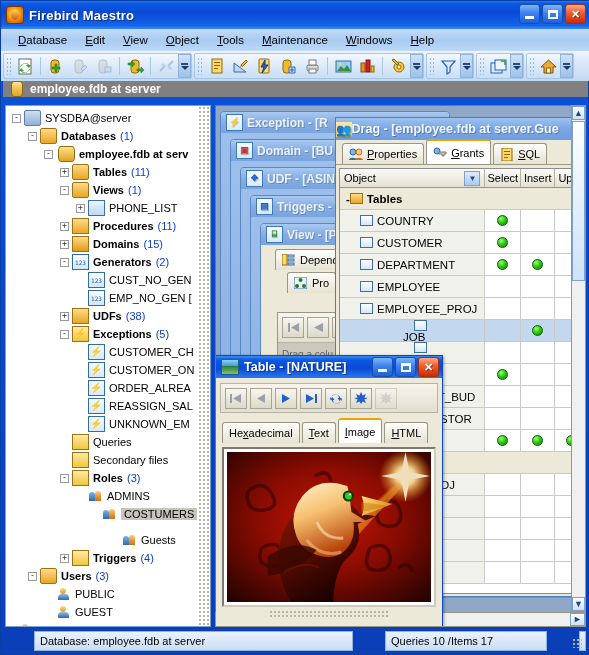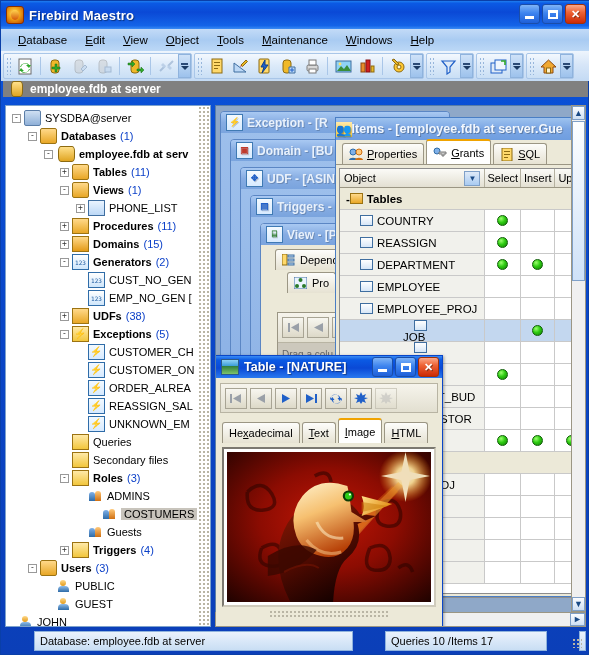--- a/index.html
+++ b/index.html
@@ -527,21 +527,21 @@
         <div class="tnode" style="padding-left: 70px;">
           <span class="nospc"></span>
           <span class="ti i-role2"></span>
           <span class="lbl">ADMINS</span>
         </div>
         <div class="tnode sel" style="padding-left: 70px; margin-left: 14px;">
           <span class="nospc"></span>
           <span class="ti i-role2"></span>
           <span class="lbl">COSTUMERS</span>
         </div>
-        <div class="tnode" style="padding-left: 70px;">
+        <div class="tnode" style="padding-left: 104px; margin-top: 8px;">
           <span class="nospc"></span>
           <span class="ti i-role2"></span>
           <span class="lbl">Guests</span>
         </div>
         <div class="tnode" style="padding-left: 54px;">
           <span class="exp">+</span>
           <span class="ti i-trig"></span>
           <span class="lbl b">Triggers</span>
           <span class="cnt">(4)</span>
         </div>
@@ -663,21 +663,21 @@
                   display:flex;align-items:center;padding-left:4px;font-size:11px;">b at server</div>
       <div style="display:flex;height:20px;align-items:center;font-size:11.5px;">
         <div style="width:100px;padding-left:4px;border-right:1px solid #c9c9c9;overflow:hidden;white-space:nowrap;">amanathan</div>
         <div style="width:55px;padding-left:4px;">209</div>
       </div>
     </div>
 
     <div class="rolewin">
       <div class="cap">
         <span class="ci" style="background:linear-gradient(180deg,#ffe9a8,#f2c63c);color:#2060c8;">👥</span>
-        <span>Items - [employee.fdb at server.Gue</span>
+        <span>Drag - [employee.fdb at server.Gue</span>
       </div>
       <div class="tabs">
         <div class="tab">
           <span class="tbi">
             <svg width="14" height="13" viewBox="0 0 14 13">
                 <circle cx="4" cy="4" r="3" fill="#7fb0e8" stroke="#2f6ca8"></circle>
                 <circle cx="10" cy="4" r="3" fill="#ffc97a" stroke="#cf6f12"></circle>
                 <path d="M0 12c0-3 8-3 8 0z" fill="#2f6ca8"></path>
                 <path d="M6 12c0-3 8-3 8 0z" fill="#cf6f12"></path>
               </svg>
@@ -737,21 +737,21 @@
               </div>
               <div class="gcell" style="width: 36px;">
                 <span class="dot"></span>
               </div>
               <div class="gcell" style="width: 34px;"></div>
               <div class="gcell" style="width: 34px;"></div>
             </div>
             <div class="grow">
               <div class="gcell name" style="width: 146px;">
                 <span class="minitbl" style="margin-left: 16px;"></span>
-                <span>REASSIGN</span>
+                <span>CUSTOMER</span>
               </div>
               <div class="gcell" style="width: 36px;">
                 <span class="dot"></span>
               </div>
               <div class="gcell" style="width: 34px;"></div>
               <div class="gcell" style="width: 34px;"></div>
             </div>
             <div class="grow">
               <div class="gcell name" style="width: 146px;">
                 <span class="minitbl" style="margin-left: 16px;"></span>

